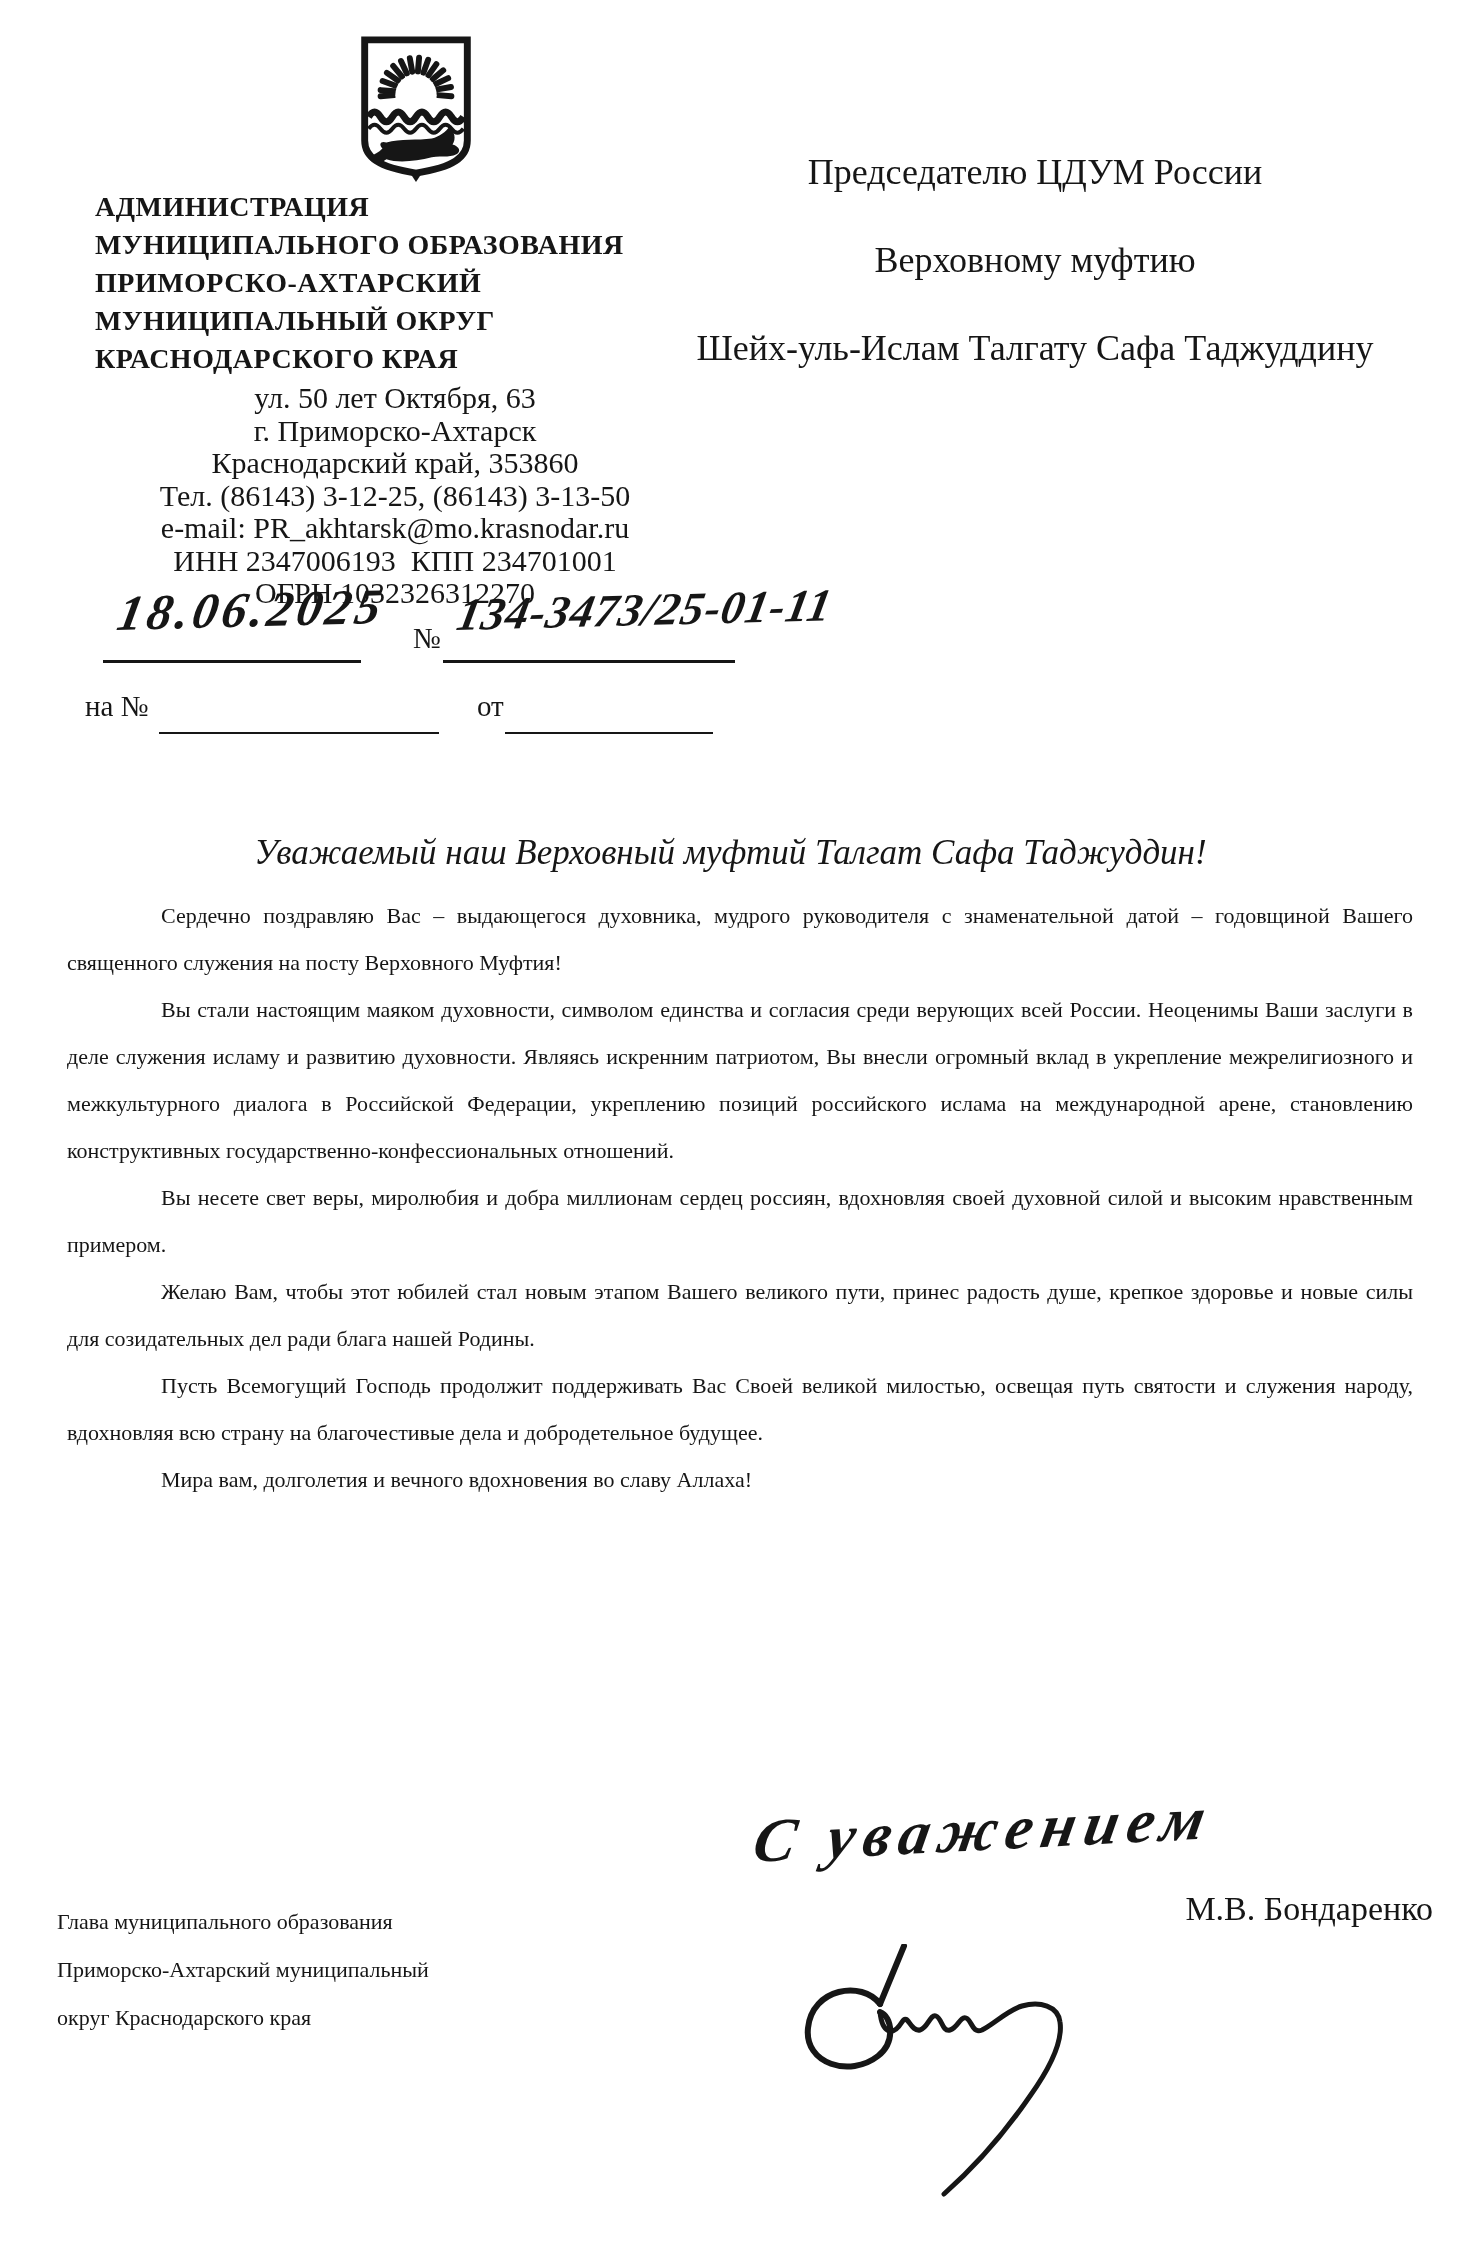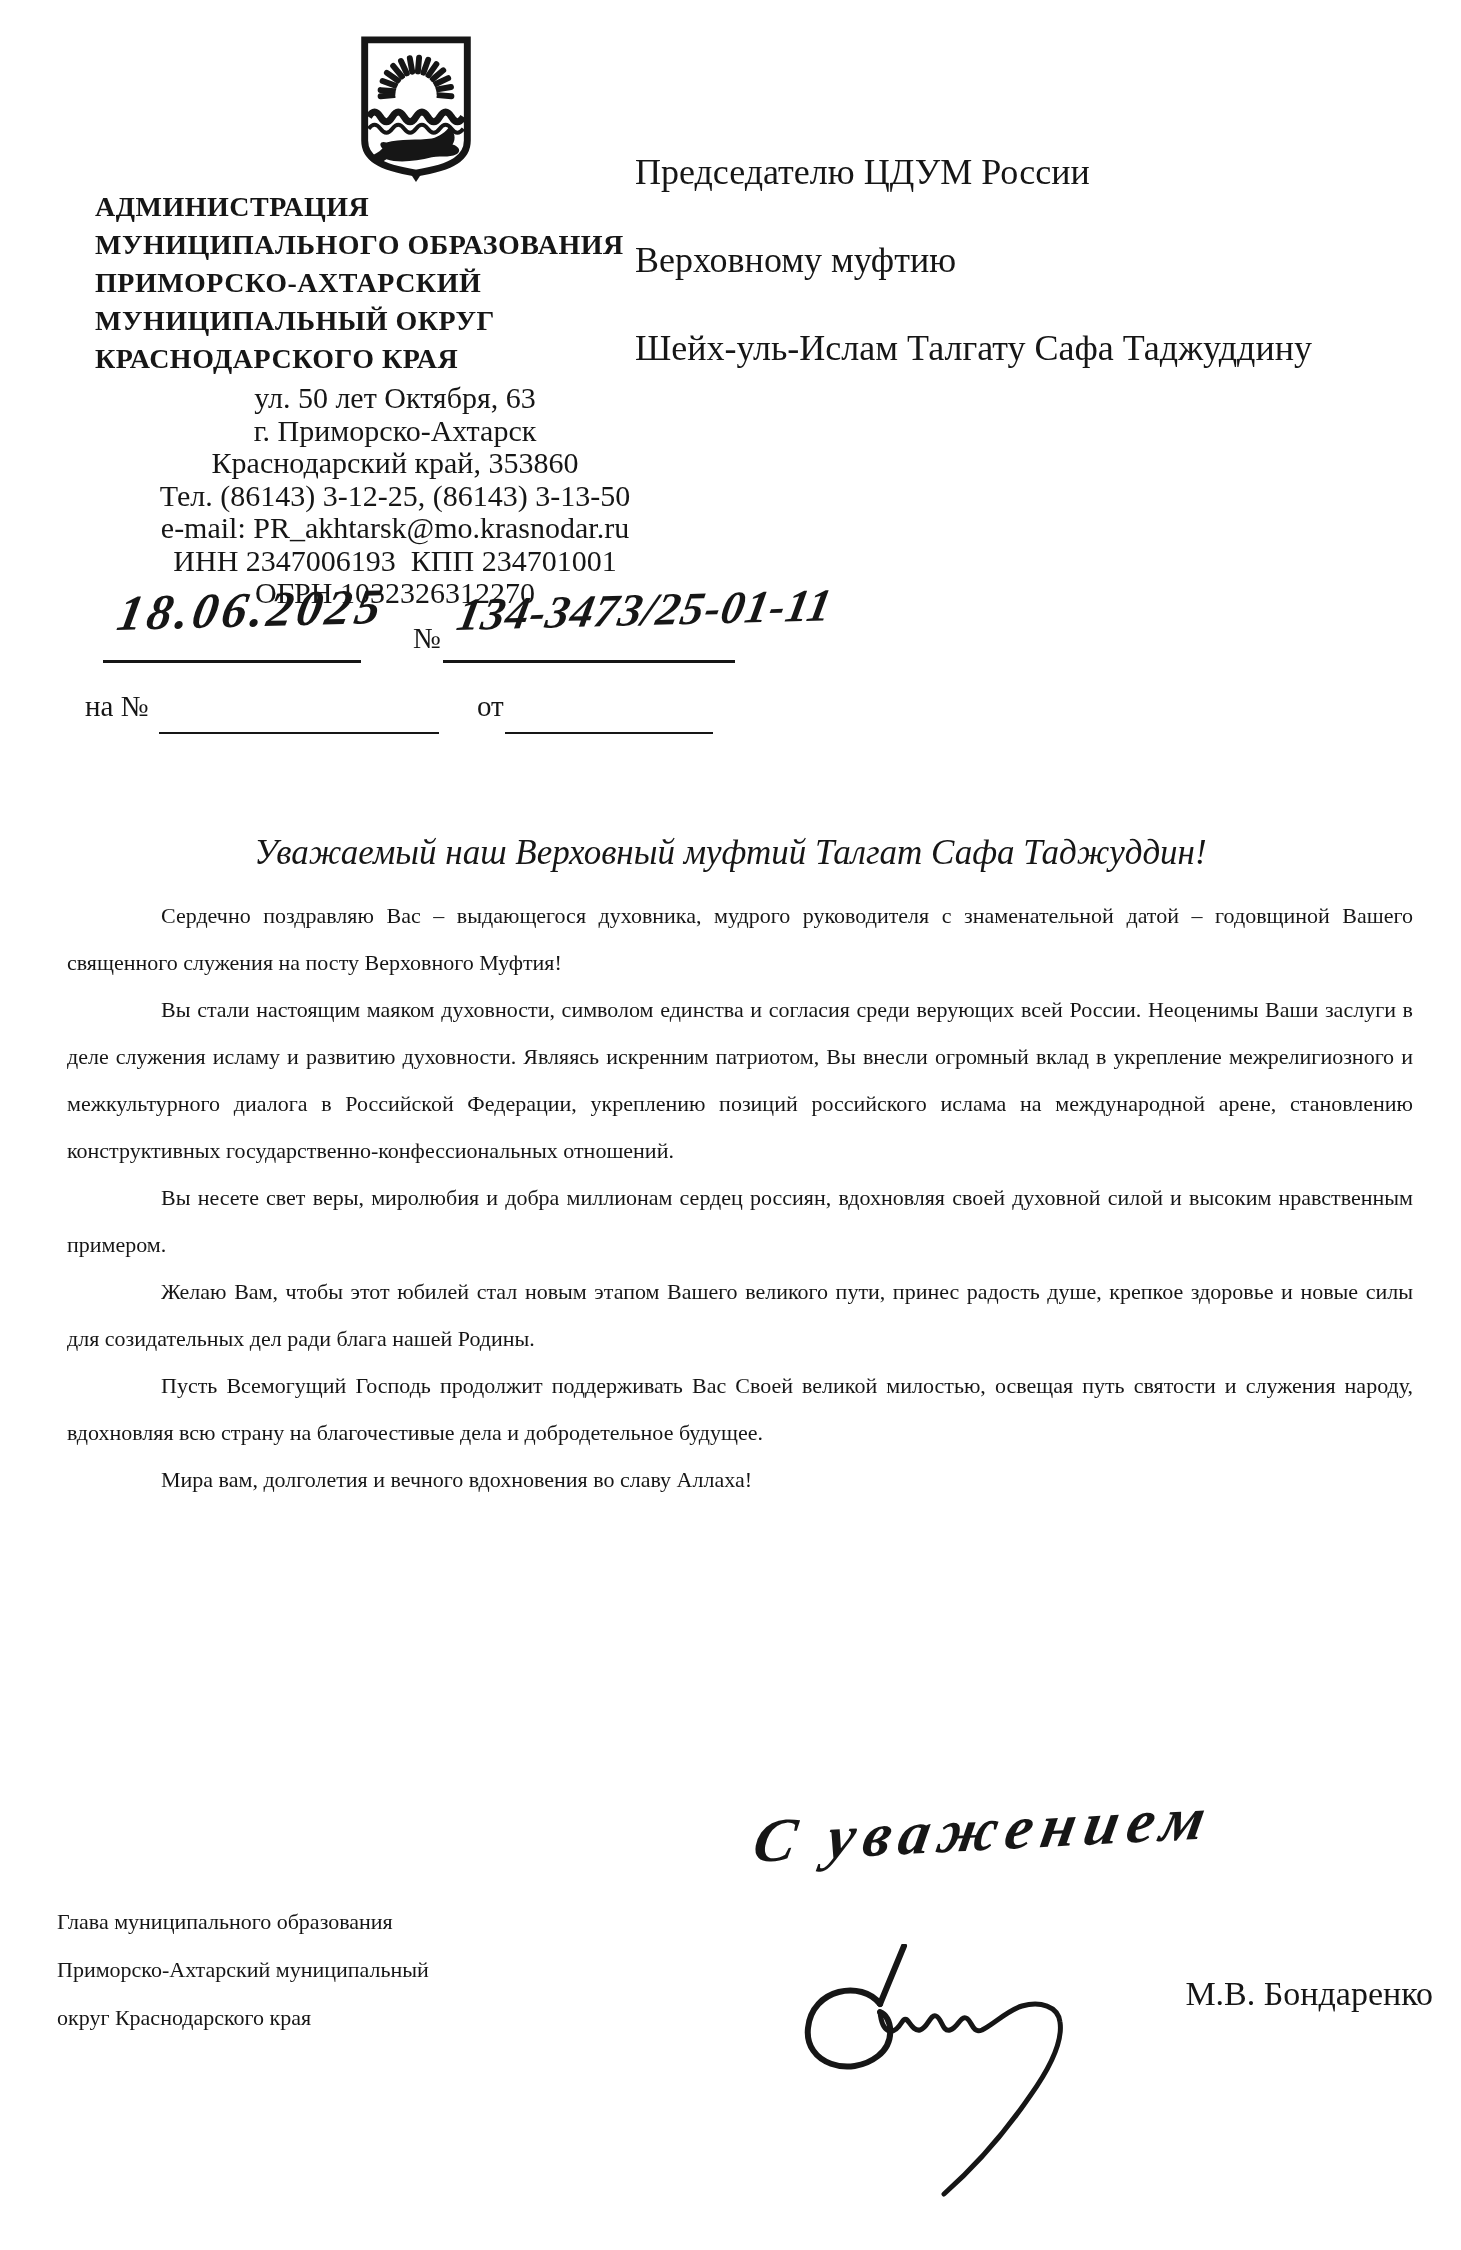--- a/index.html
+++ b/index.html
@@ -21,21 +21,21 @@
     letter-spacing:.5px;
   }
   .addr-block{
     position:absolute;left:95px;top:382px;width:600px;
     text-align:center;font-size:30px;line-height:32.5px;
   }
 
   
   .recipient{
     position:absolute;right:26px;top:150px;width:800px;
-    text-align:left;font-size:36px;line-height:44px;
+    text-align:center;font-size:36px;line-height:44px;
   }
   .recipient div{margin-bottom:44px;}
 
   
   .ref-block{position:absolute;left:85px;top:608px;width:780px;height:150px;}
   .hw{
     font-style:italic;font-weight:bold;
     transform:skewX(-12deg) rotate(-1.5deg);
     transform-origin:left bottom;
     white-space:nowrap;
@@ -69,21 +69,21 @@
     font-style:italic;font-weight:600;font-size:62px;letter-spacing:8px;
     transform:skewX(-13deg) rotate(-3deg);transform-origin:left bottom;
     white-space:nowrap;
   }
   .sign-left{
     position:absolute;left:57px;top:1898px;width:700px;
     font-size:22px;line-height:48px;
   }
   .signature-svg{position:absolute;left:792px;top:1944px;width:300px;height:280px;}
   .signer-name{
-    position:absolute;right:28px;top:1975px;width:420px;
+    position:absolute;right:28px;top:1890px;width:420px;
     text-align:right;font-size:34px;
   }
 </style>
 </head>
 <body>
 
 <div class="page">
 
   <svg class="crest" viewBox="0 0 128 152" aria-hidden="true">
     <path d="M12 8 H116 V110 C116 127 102 137 64 143 C26 137 12 127 12 110 Z" fill="#ffffff" stroke="#161616" stroke-width="7"></path>

